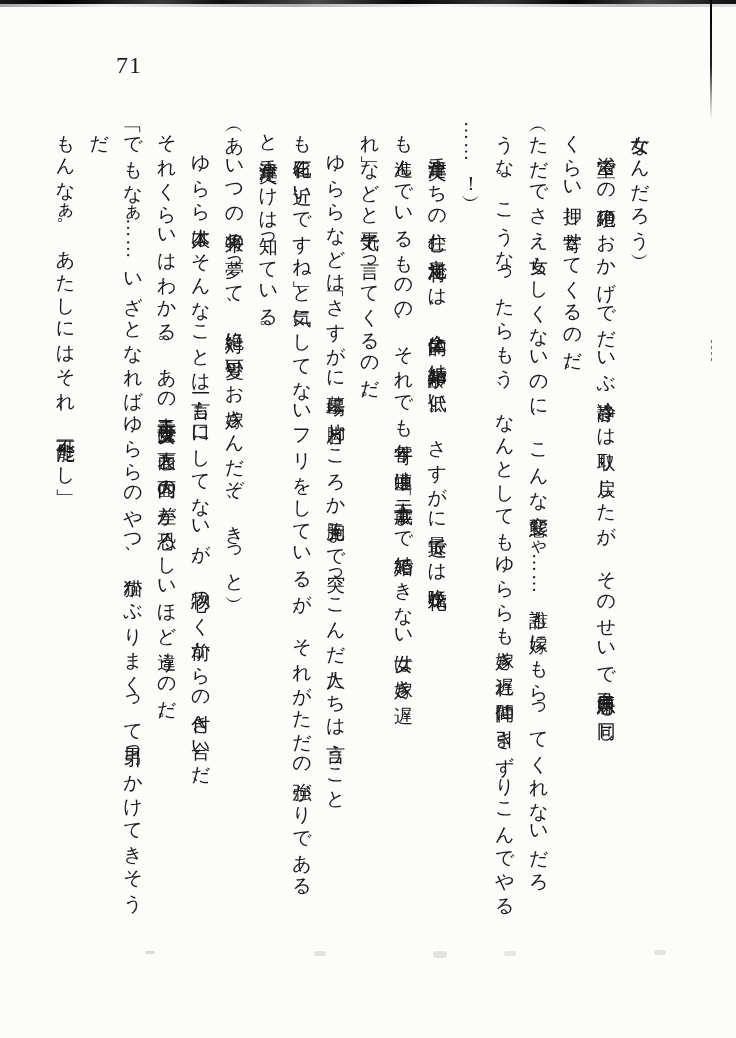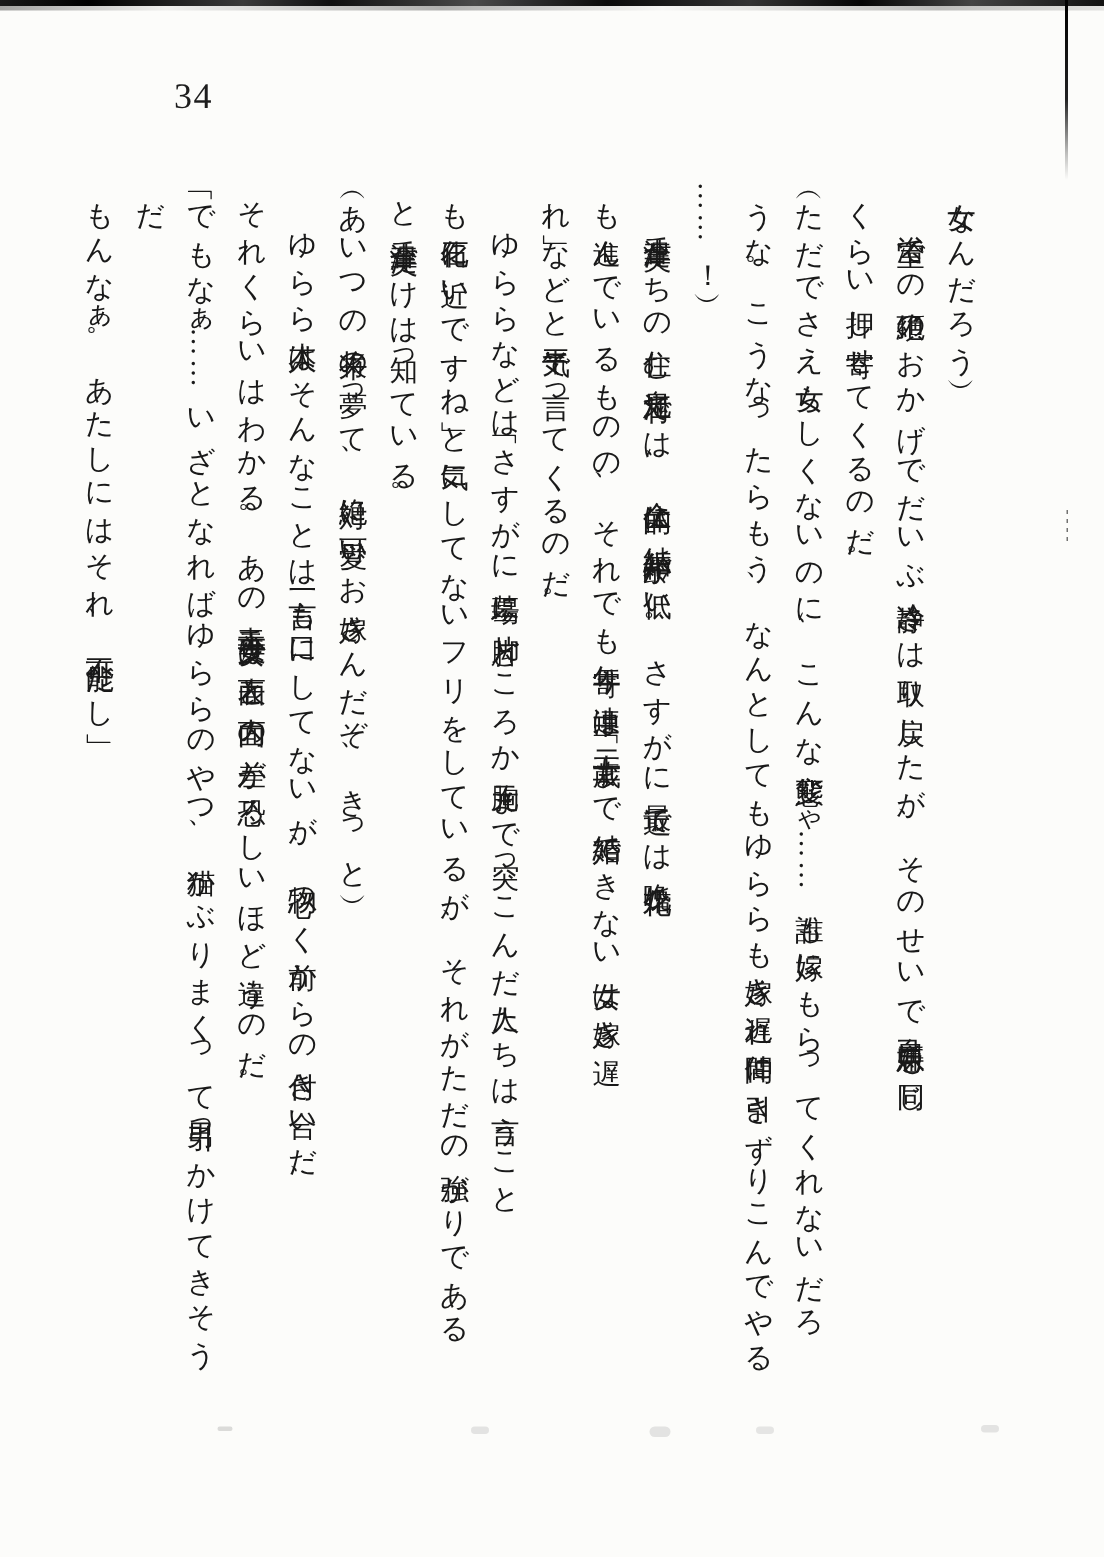--- a/index.html
+++ b/index.html
@@ -94,21 +94,21 @@
 </head>
 <body>
 
 <div class="page">
   <div class="top-edge"></div>
   <div class="top-edge-shadow"></div>
   <div class="right-line"></div>
   <div class="right-dash"></div>
   <div class="bottom-noise"></div>
 
-  <div class="page-number">34</div>
+  <div class="page-number">71</div>
 
   <div class="text-block">
       <div class="t-col">女なんだろう）</div>
       <div class="t-col indent">浴室での絶頂のおかげでだいぶ冷静さは取り戻したが、そのせいで自己嫌悪も同じ</div>
       <div class="t-col">くらい押し寄せてくるのだ。</div>
       <div class="t-col">（ただでさえ女らしくないのに、こんな変態じゃ……誰も嫁にもらってくれないだろ</div>
       <div class="t-col">うな。こうなったらもう、なんとしてもゆららも嫁き遅れ仲間に引きずりこんでやる</div>
       <div class="t-col">……！）</div>
       <div class="t-col indent">香津美たちの住む鬼江村では、全体的に結婚年齢が低い。さすがに最近では晩婚化</div>
       <div class="t-col">も進んでいるものの、それでも年寄り連中は「二十五歳まで結婚できない女は嫁き遅</div>

